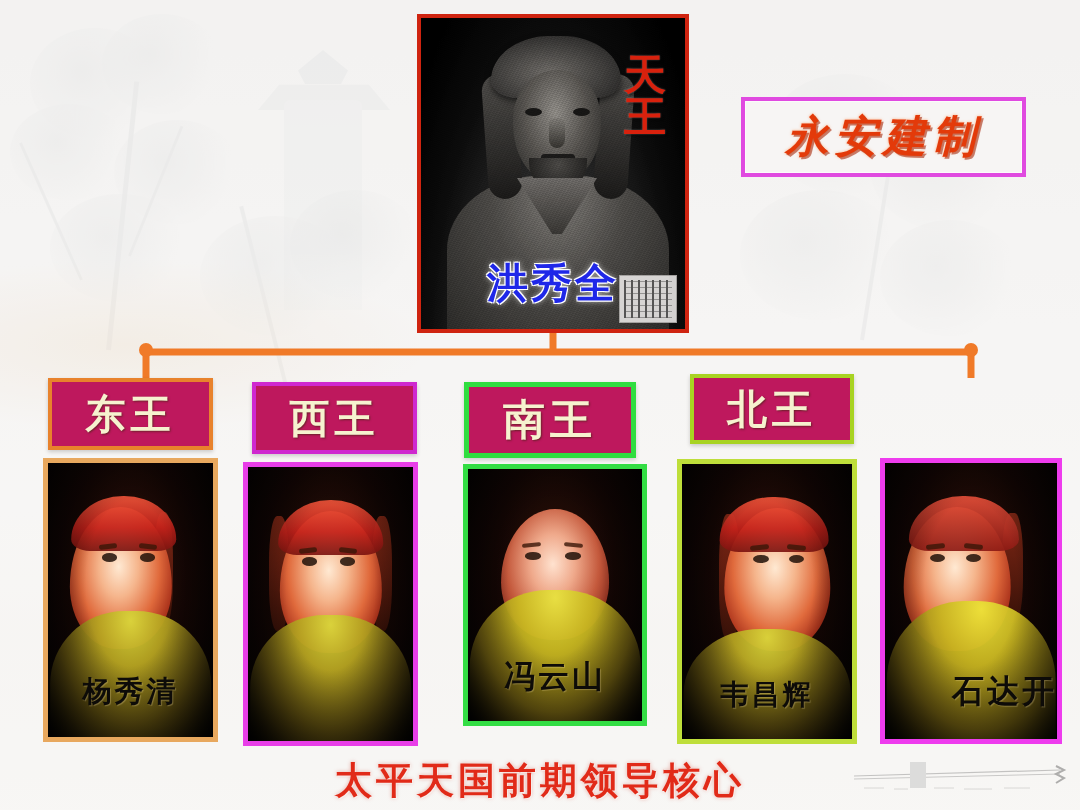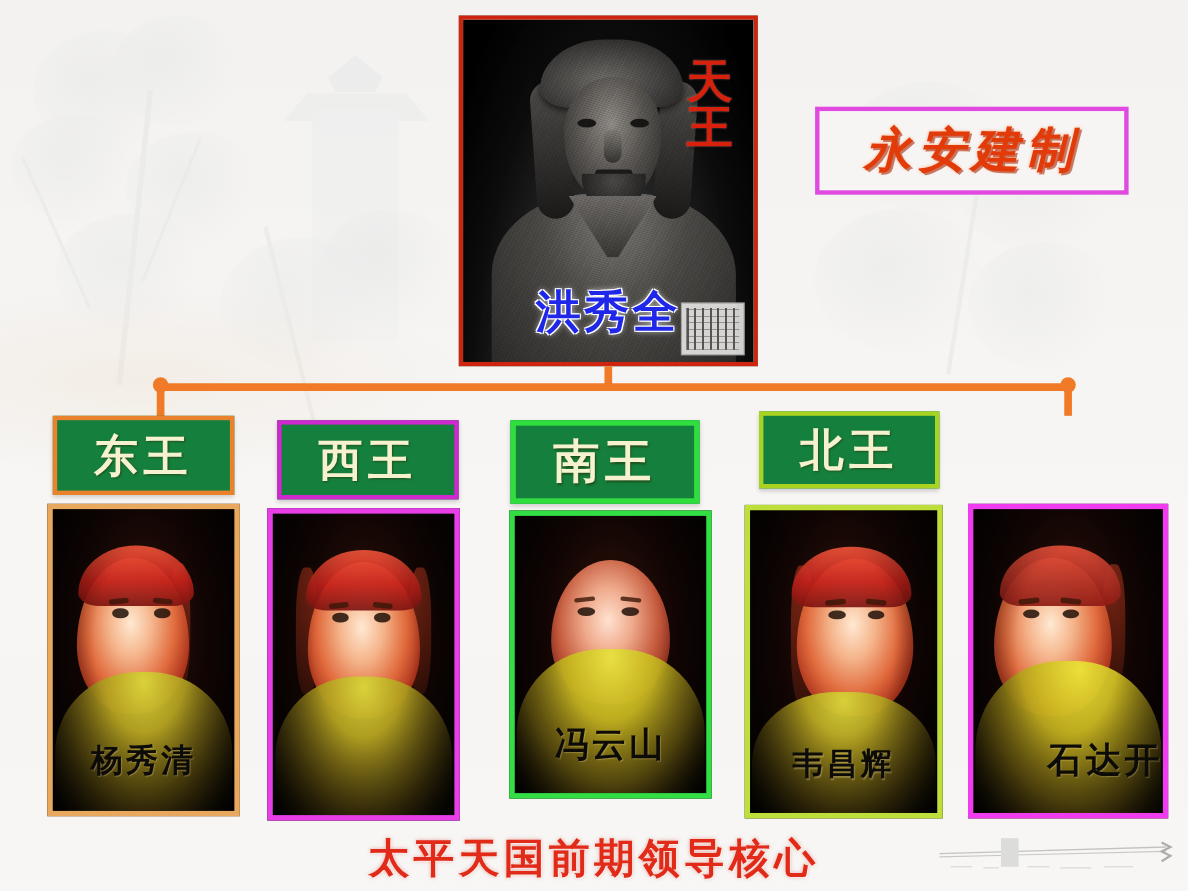--- a/index.html
+++ b/index.html
@@ -106,21 +106,21 @@
       0 0 3px rgba(255,120,40,.6);
     white-space: nowrap;
   }
 
   
   #king-card {
     position: absolute;
     left: 417px; top: 14px;
     width: 272px; height: 319px;
     border: 4px solid #cf2410;
-    background: #5eead4;
+    background: #fde047;
     overflow: hidden;
   }
   #king-photo {
     position: absolute; inset: 0;
     background:
       radial-gradient(ellipse at 50% 118%, #6e6b67 0%, #3d3b39 38%, #232221 68%, #151515 100%),
       linear-gradient(180deg, #d9d8d7 0%, #b9b8b7 14%, #8b8a89 30%, #5a5958 60%, #2c2b2b 100%);
     filter: contrast(1.25) grayscale(1);
   }
   
@@ -220,21 +220,21 @@
       repeating-linear-gradient(0deg, rgba(40,40,40,.5) 0 1px, transparent 1px 6px);
     opacity: .75;
   }
 
   
   #conn { position: absolute; left: 0; top: 0; width: 1080px; height: 810px; }
 
   
   .rank-box {
     position: absolute;
-    background: #15803d;
+    background: #be185d;
     display: flex; align-items: center; justify-content: center;
     box-shadow: 0 2px 4px rgba(0,0,0,.18);
   }
   .rank-box .rb-label {
     font-family: "Liberation Serif", serif;
     font-weight: bold;
     color: #f6f2cf;
     letter-spacing: 5px;
     text-shadow: 1px 1px 2px rgba(40,40,0,.55);
     white-space: nowrap;

